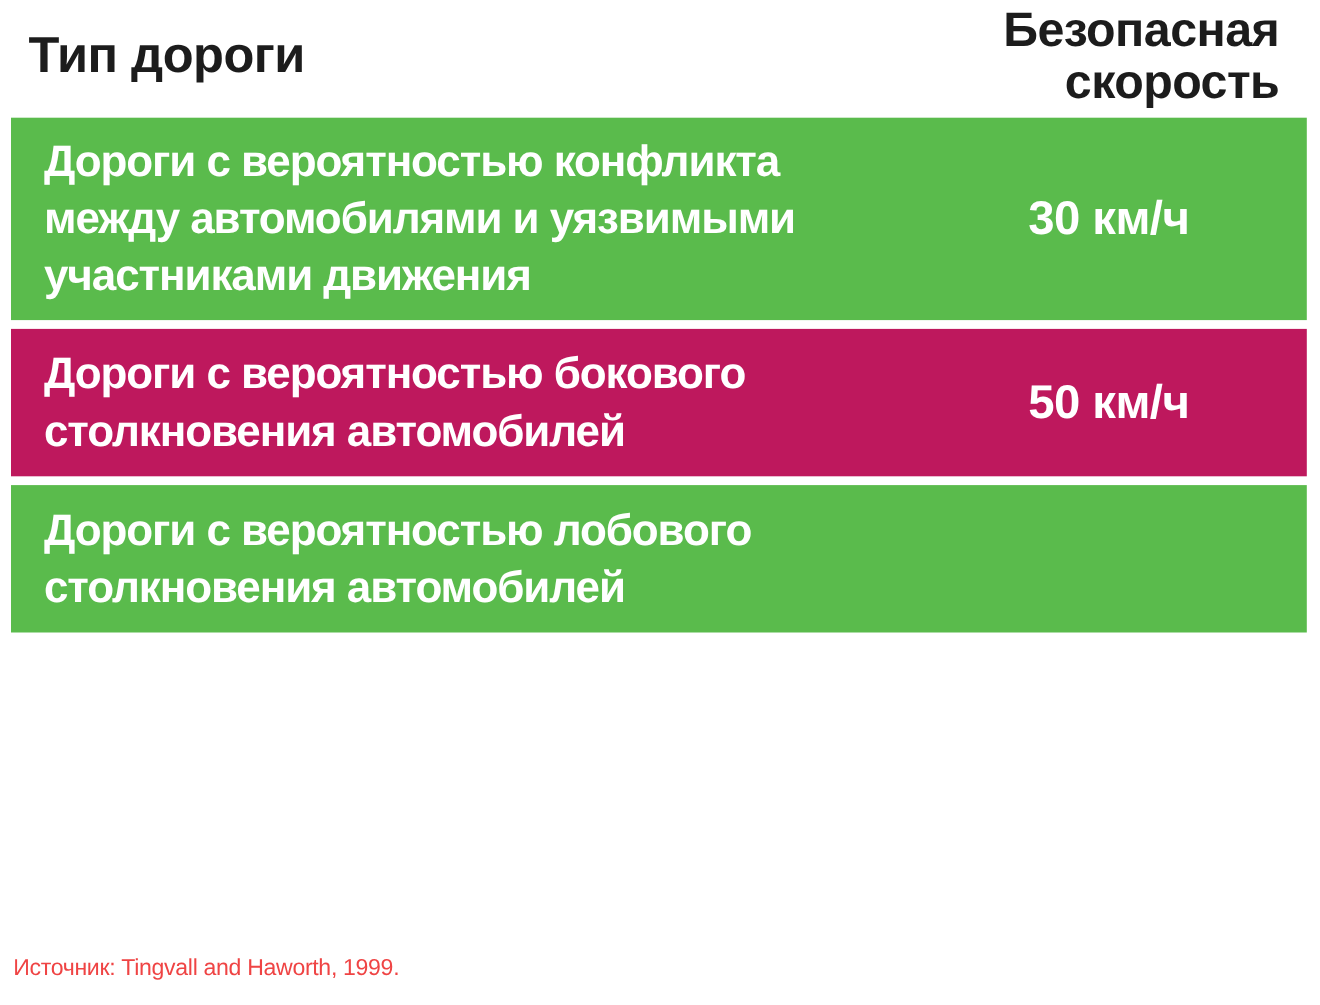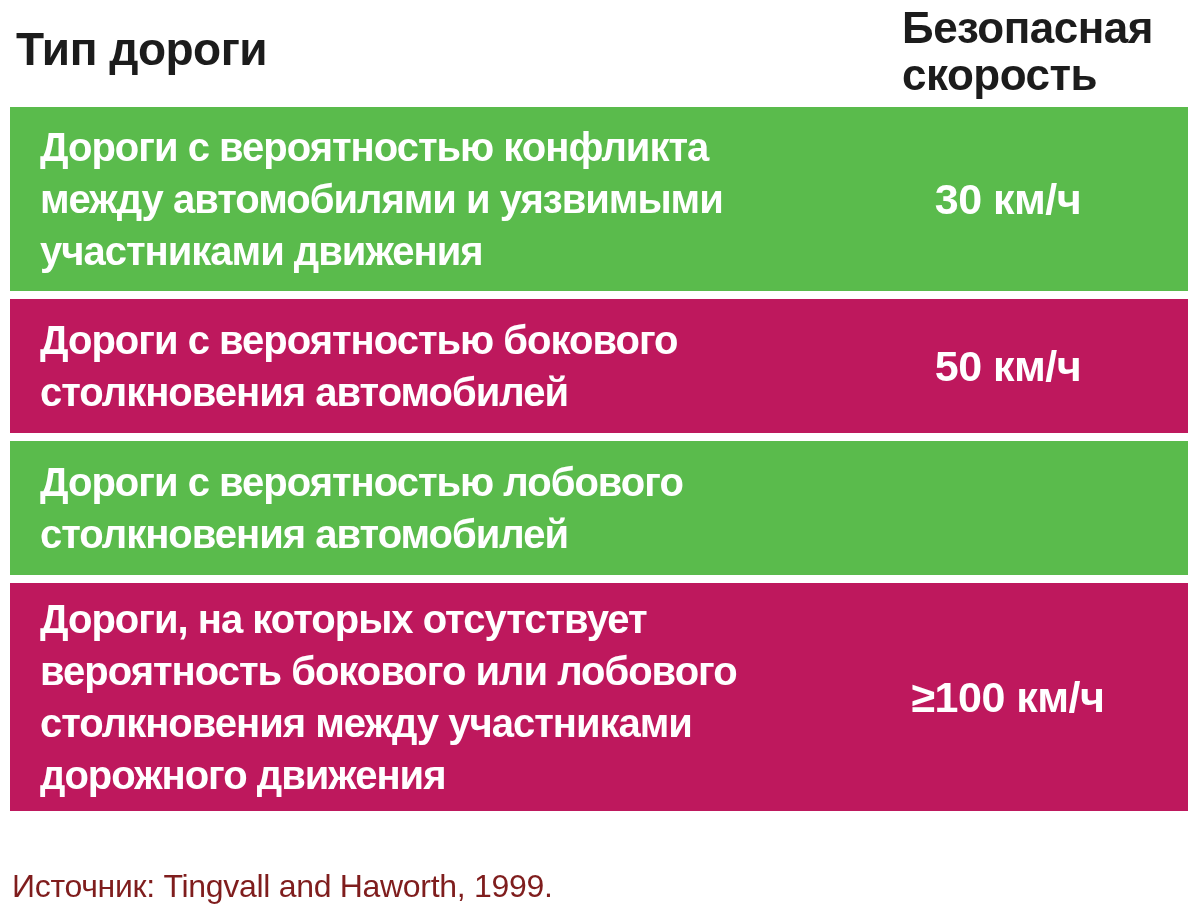--- a/index.html
+++ b/index.html
@@ -4,21 +4,21 @@
 <style>
   html,body{margin:0;padding:0;background:#ffffff;}
   .page{
     position:relative;
     width:1200px;height:914px;
     background:#ffffff;
     font-family:"Liberation Sans", sans-serif;
     overflow:hidden;
   }
   
-  .header{position:absolute;top:0;left:12px;right:12px;height:104px;}
+  .header{position:absolute;top:0;left:22px;right:12px;height:104px;text-align:right;}
   .hdr-left{
     position:absolute;left:4px;top:22px;
     font-size:46px;font-weight:700;color:#1c1c1c;letter-spacing:-0.5px;
   }
   .hdr-right{
     position:absolute;left:843px;top:4px;
     font-size:44px;font-weight:700;color:#1c1c1c;
     line-height:47px;white-space:pre-line;letter-spacing:-0.5px;margin-left:47px;
   }
   
@@ -42,21 +42,21 @@
     white-space:pre-line;
   }
   .speed{
     width:360px;
     display:flex;align-items:center;justify-content:center;
     font-size:43px;font-weight:700;letter-spacing:-0.5px;
   }
   
   .source{
     position:absolute;left:12px;top:868px;
-    font-size:32px;color:#7f1d1d;letter-spacing:-0.3px;
+    font-size:21px;color:#ef4444;letter-spacing:-0.3px;
   }
 </style>
 </head>
 <body>
 
 <div class="page">
 
   <div class="header">
     <div class="hdr-left">Тип дороги</div>
     <div class="hdr-right">Безопасная
@@ -76,25 +76,18 @@
       <div class="label">Дороги с вероятностью бокового
 столкновения автомобилей</div>
       <div class="speed">50 км/ч</div>
     </div>
 
     <div class="row row-2" data-variant="green">
       <div class="label">Дороги с вероятностью лобового
 столкновения автомобилей</div>
     </div>
 
-    <div class="row row-3" data-variant="blue">
-      <div class="label">Дороги, на которых отсутствует
-вероятность бокового или лобового
-столкновения между участниками
-дорожного движения</div>
-      <div class="speed">≥100 км/ч</div>
-    </div>
 
   </div>
 
   <div class="source">Источник: Tingvall and Haworth, 1999.</div>
 
 </div>
 
 </body></html>

